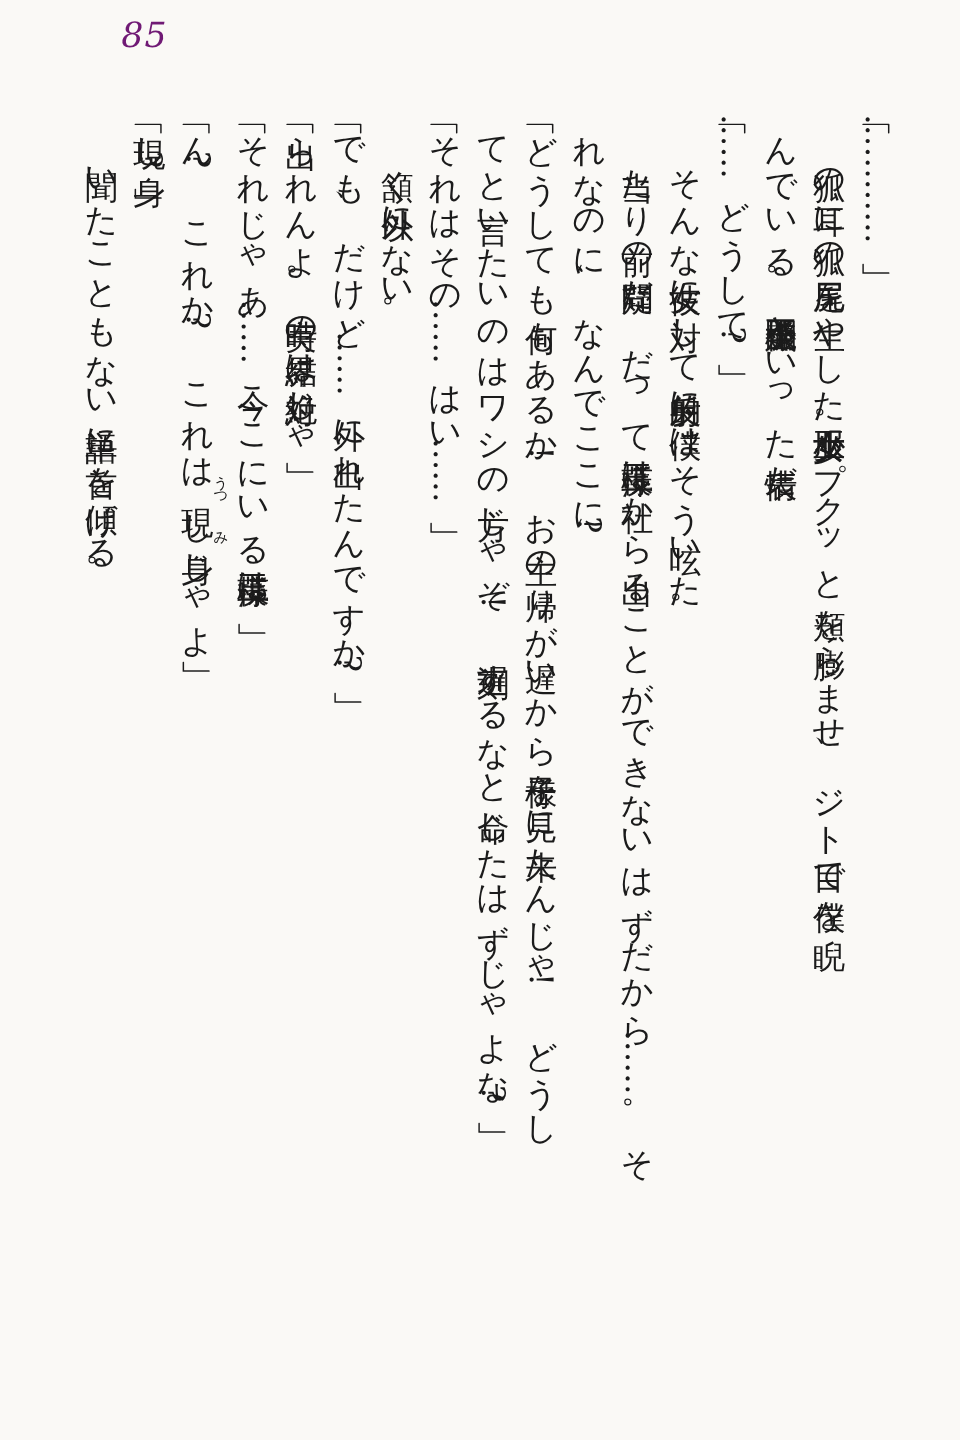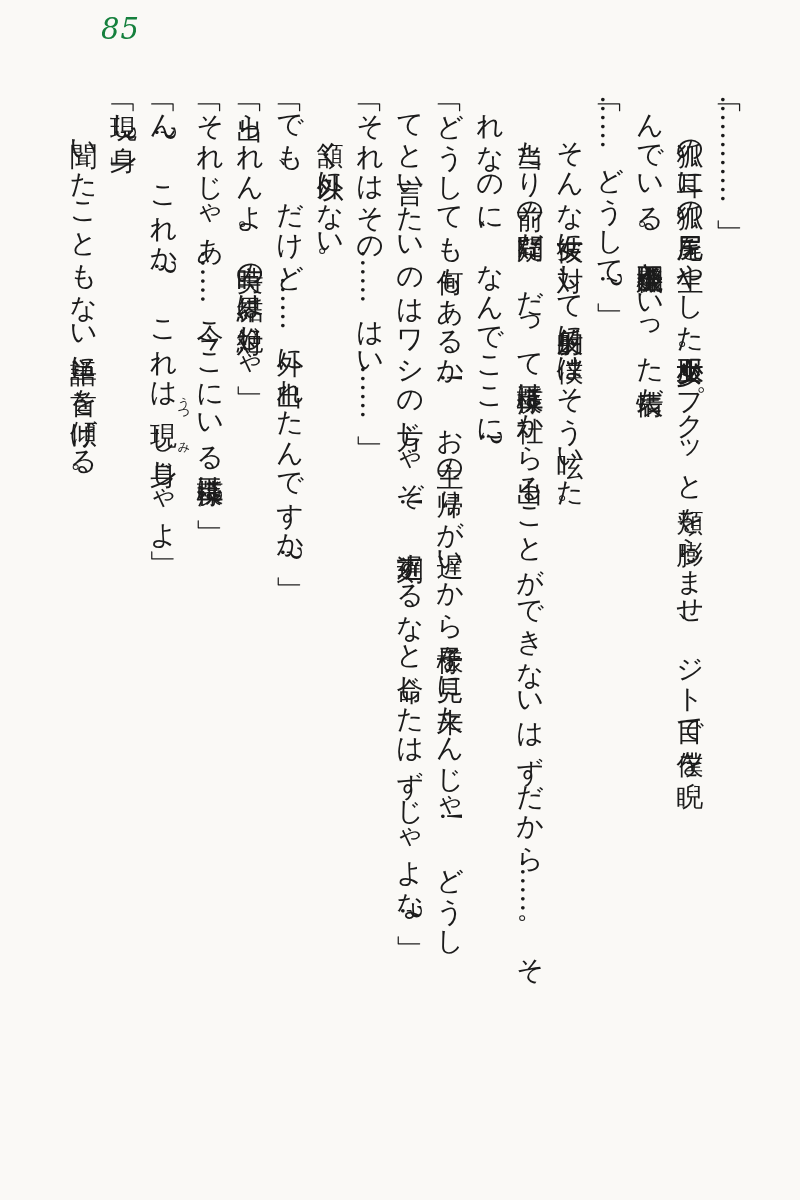--- a/index.html
+++ b/index.html
@@ -15,21 +15,21 @@
     color: #1b1b1b;
     font-family: "DejaVu Serif", "Liberation Serif", serif;
   }
   .page-number {
     position: absolute;
     top: 12px;
     left: 101px;
     font-size: 29px;
     font-style: italic;
     letter-spacing: 1px;
-    color: #15803d;
+    color: #701a75;
   }
   .text-block {
     position: absolute;
     top: 95px;
     right: 50px;
     height: 1036px;
     writing-mode: vertical-rl;
     text-orientation: mixed;
     font-size: 27px;
     line-height: 40px;

